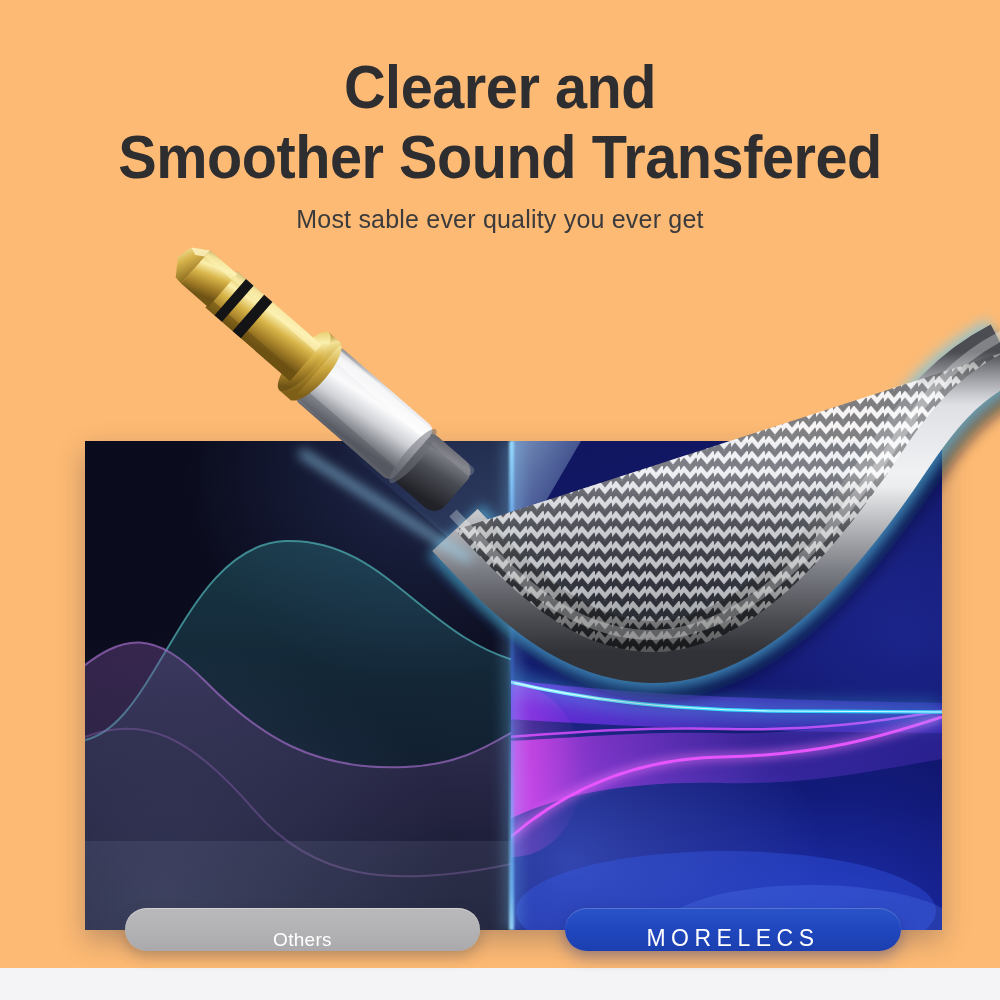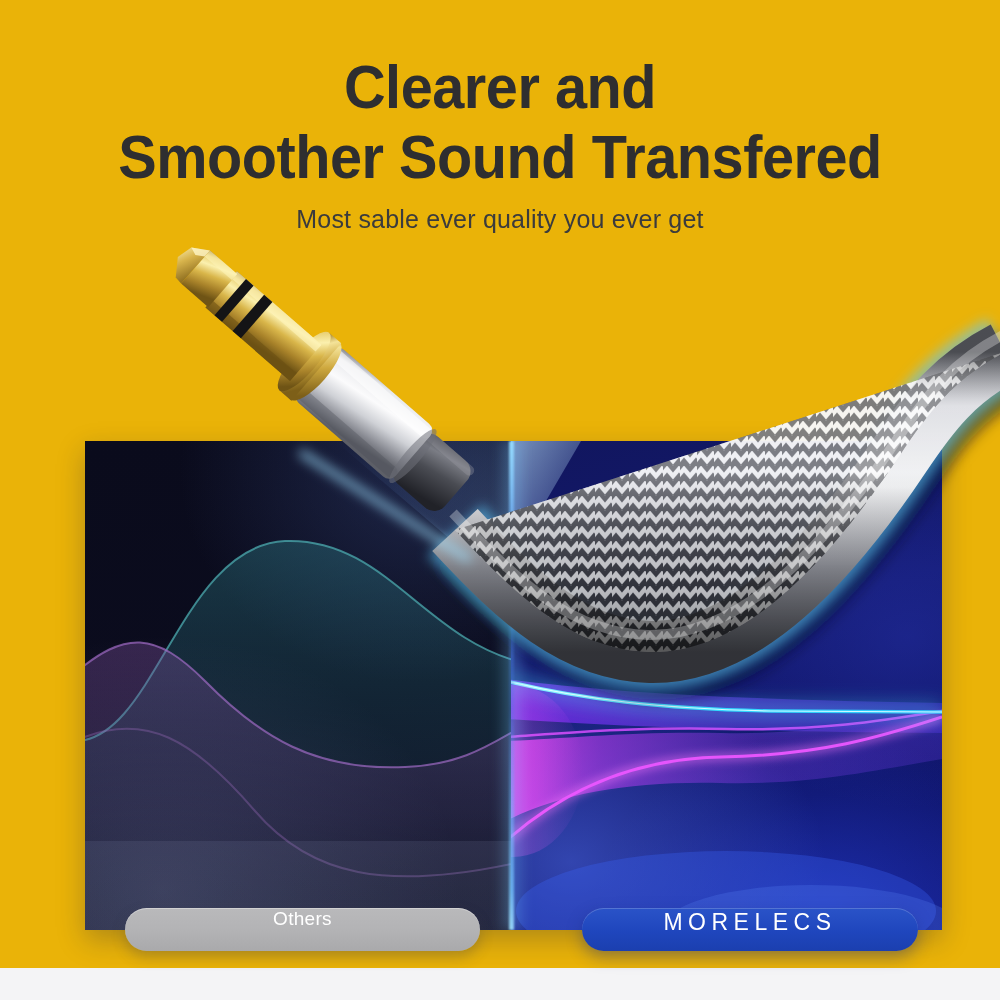--- a/index.html
+++ b/index.html
@@ -2,21 +2,21 @@
 <html><head>
 <meta charset="utf-8">
 <style>
   html,body{margin:0;padding:0;}
   body{
     width:1000px;height:1000px;overflow:hidden;
     background:#f4f4f6;
     font-family:"Liberation Sans", sans-serif;
     position:relative;
   }
-  #stage{position:absolute;inset:0;width:1000px;height:968px;background:#eab308;}
+  #stage{position:absolute;inset:0;width:1000px;height:968px;background:#fdba74;}
 
   
   .headline{
     position:absolute;left:0;right:0;top:52px;
     text-align:center;
     font-family:"Liberation Sans", sans-serif;
     font-weight:700;
     font-size:62px;
     line-height:70px;
     letter-spacing:-0.5px;
@@ -75,31 +75,31 @@
     filter:blur(6px);
   }
   .waves{position:absolute;inset:0;width:100%;height:100%;}
 
   
   #cable-layer{position:absolute;left:0;top:0;width:1000px;height:1000px;pointer-events:none;}
 
   
   .pill{
     position:absolute;height:43px;border-radius:22px;
-    display:flex;align-items:flex-start;justify-content:center;
+    display:flex;align-items:flex-end;justify-content:center;
     color:#ffffff;
   }
   #pill-others{
     left:125px;top:908px;width:355px;
     background:linear-gradient(to bottom,#b9b9bb 0%,#b3b3b5 52%,#a9a9ab 100%);
     box-shadow:0 6px 14px rgba(60,60,70,.30), inset 0 1px 0 rgba(255,255,255,.35);
     font-size:19px;letter-spacing:.3px;
   }
   #pill-brand{
-    left:582px;top:908px;width:336px;
+    left:565px;top:908px;width:336px;
     background:linear-gradient(to bottom,#2a53c8 0%,#1f46bd 55%,#1b3faf 100%);
     box-shadow:0 6px 16px rgba(20,40,120,.40), inset 0 1px 0 rgba(255,255,255,.20);
   }
   #brand-wordmark{
     font-size:23px;font-weight:400;letter-spacing:5.5px;
     transform:scaleY(1.08);
   }
 </style>
 </head>
 <body>

